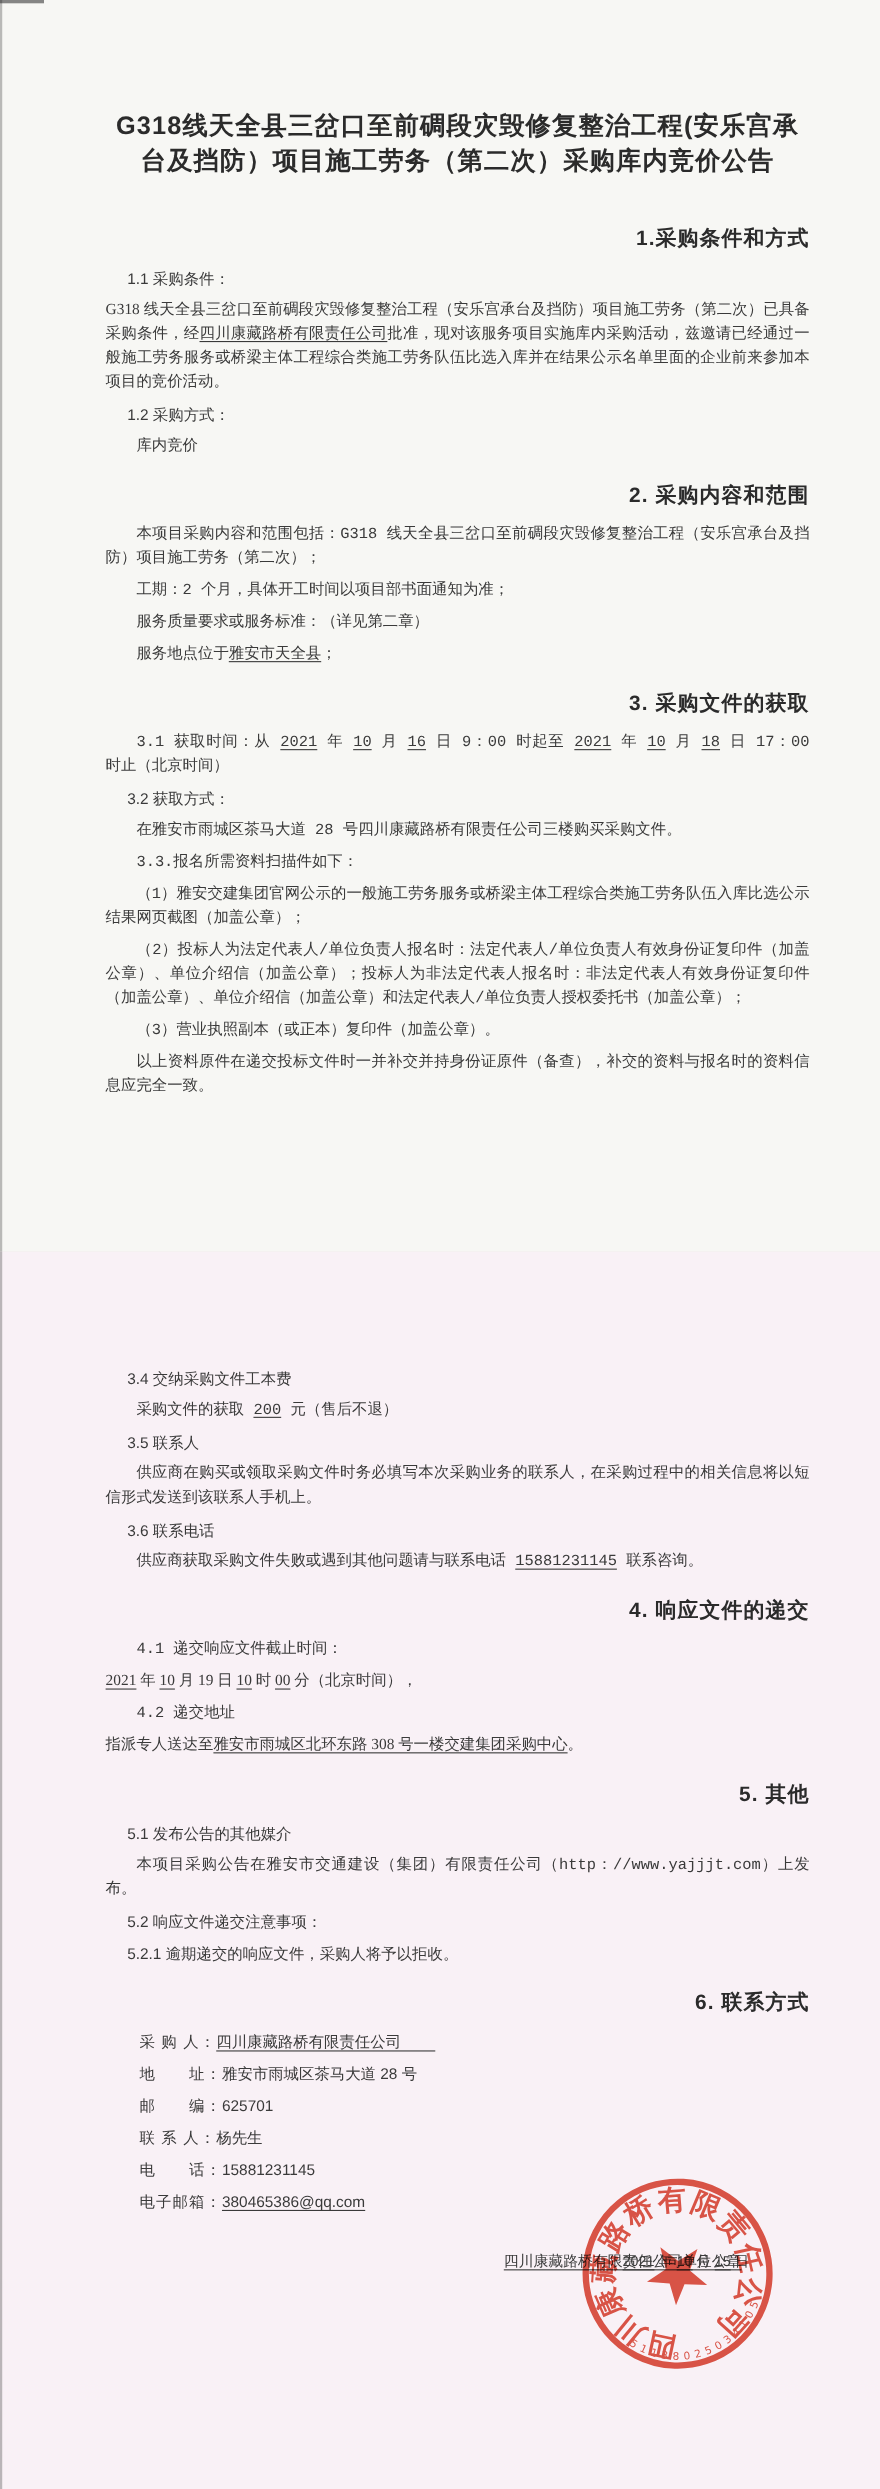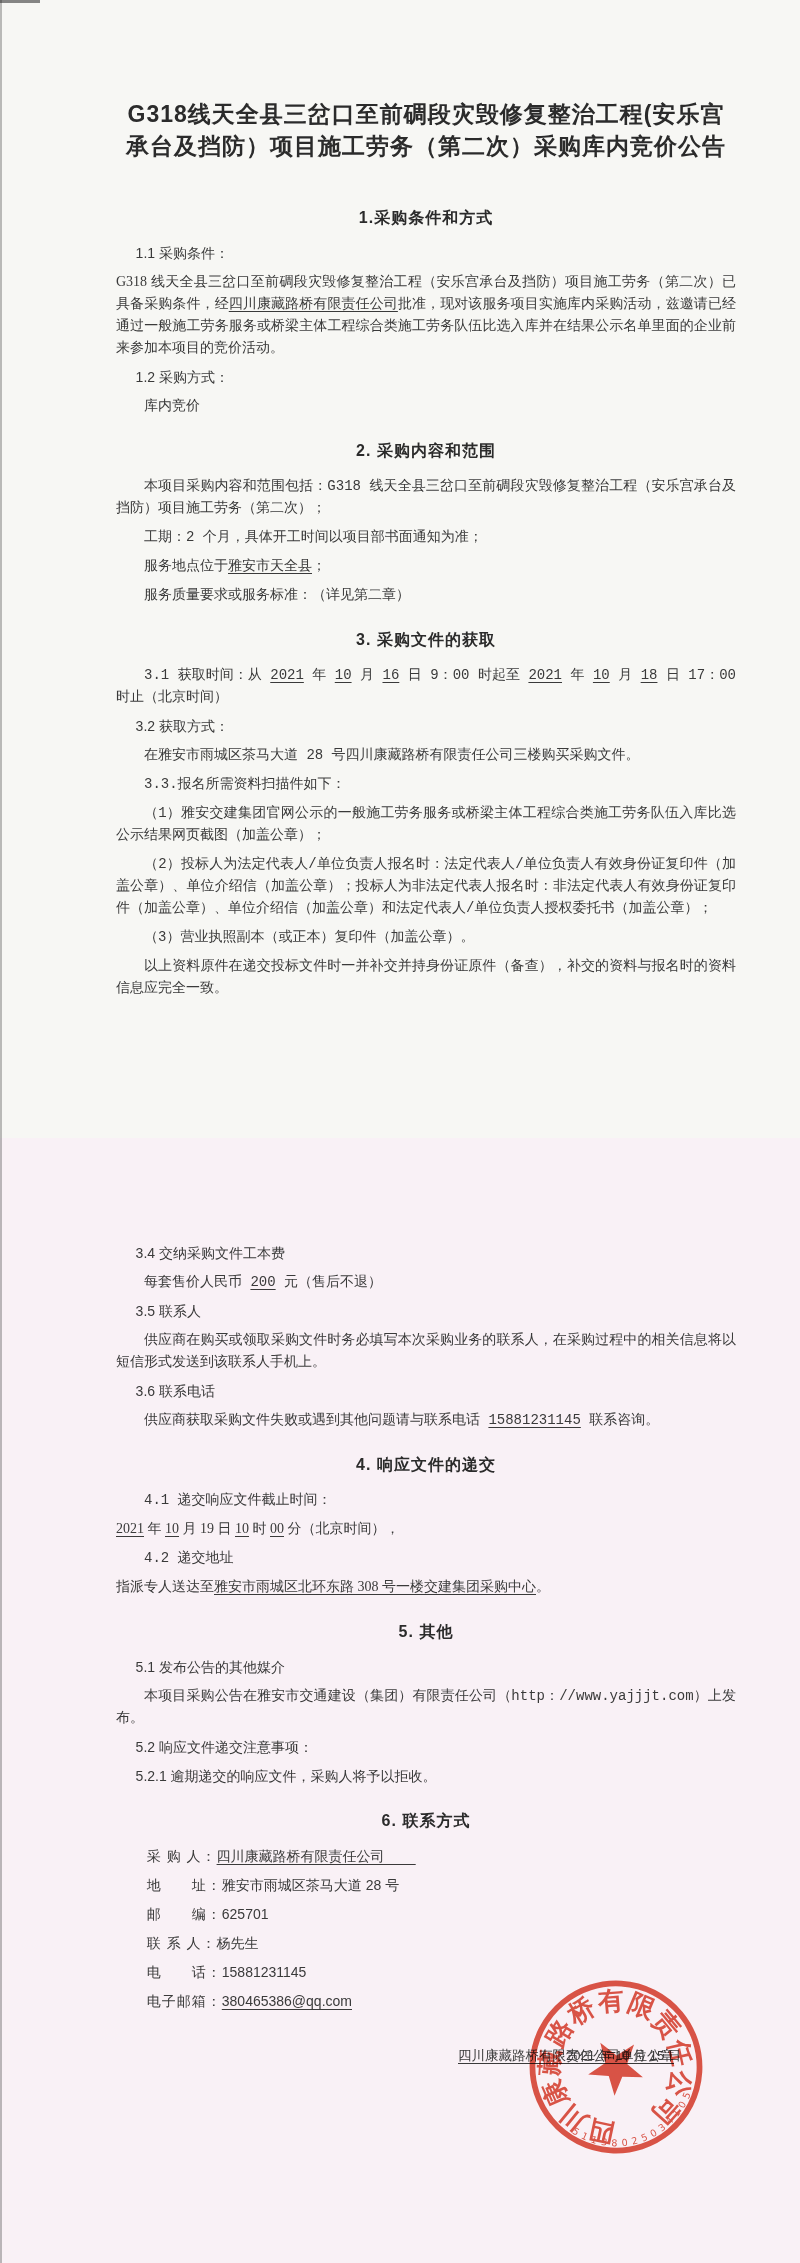--- a/index.html
+++ b/index.html
@@ -7,31 +7,31 @@
     width:800px;height:2263px;position:relative;background:#ffffff;
     font-family:"Liberation Sans","DejaVu Sans",sans-serif;
     color:#3a3a3a;overflow:hidden;
     -webkit-font-smoothing:antialiased;
   }
   .page{position:absolute;left:0;width:800px;}
   #page1{top:0;height:1138px;background:#f7f7f4;border-bottom:2px solid #e9e2e6;}
   #page2{top:1138px;height:1125px;background:#f9f1f6;}
   .edge{position:absolute;left:0;top:0;width:2px;height:100%;background:rgba(70,70,70,.35);}
   .corner-mark{position:absolute;left:0;top:0;width:40px;height:3px;background:rgba(40,40,40,.55);}
-  .content{position:relative;padding:98px 64px 0 96px;margin-left:20px;}
+  .content{position:relative;padding:98px 64px 0 96px;}
   #page2 .content{padding-top:104px;}
 
   .blk{font-size:14px;line-height:22px;margin:0 0 7px 0;text-align:justify;}
   .blk span{white-space:pre-wrap;}
   .title{
     font-size:23px;line-height:32px;font-weight:bold;color:#2b2b2b;
     text-align:center;letter-spacing:1px;margin:0 0 44px 0;padding:0 6px;
   }
-  .h1{font-size:16px;line-height:24px;font-weight:bold;color:#2b2b2b;
-      letter-spacing:1px;margin:22px 0 12px 0;text-align:center;}
+  .h1{font-size:19px;line-height:24px;font-weight:bold;color:#2b2b2b;
+      letter-spacing:1px;margin:22px 0 12px 0;text-align:right;}
   .title + .h1, .blk:first-child.h1{margin-top:0;}
   .sub{text-indent:1.4em;}
   .ind{text-indent:2em;font-family:Liberation Mono, monospace;}
   .p{text-indent:0;font-family:Liberation Serif, serif;}
   .kv{padding-left:2.2em;margin-bottom:7px;line-height:22px;}
   .kvl{letter-spacing:1px;}
   .u{text-decoration:underline;text-underline-offset:3px;text-decoration-thickness:1px;}
 
   
   #stamp-company{position:absolute;left:458px;top:908px;font-size:13.5px;line-height:20px;}
@@ -56,39 +56,39 @@
   <div class="content">
       <div class="blk title"><span>G318线天全县三岔口至前碉段灾毁修复整治工程(安乐宫承台及挡防）项目施工劳务（第二次）采购库内竞价公告</span></div>
       <div class="blk h1"><span>1.采购条件和方式</span></div>
       <div class="blk sub"><span>1.1 采购条件：</span></div>
       <div class="blk p"><span>G318 线天全县三岔口至前碉段灾毁修复整治工程（安乐宫承台及挡防）项目施工劳务（第二次）已具备采购条件，经</span><span class="u">四川康藏路桥有限责任公司</span><span>批准，现对该服务项目实施库内采购活动，兹邀请已经通过一般施工劳务服务或桥梁主体工程综合类施工劳务队伍比选入库并在结果公示名单里面的企业前来参加本项目的竞价活动。</span></div>
       <div class="blk sub"><span>1.2 采购方式：</span></div>
       <div class="blk ind"><span>库内竞价</span></div>
       <div class="blk h1"><span>2. 采购内容和范围</span></div>
       <div class="blk ind"><span>本项目采购内容和范围包括：G318 线天全县三岔口至前碉段灾毁修复整治工程（安乐宫承台及挡防）项目施工劳务（第二次）；</span></div>
       <div class="blk ind"><span>工期：2 个月，具体开工时间以项目部书面通知为准；</span></div>
+      <div class="blk ind"><span>服务质量要求或服务标准：（详见第二章）</span></div>
       <div class="blk ind"><span>服务地点位于</span><span class="u">雅安市天全县</span><span>；</span></div>
-      <div class="blk ind"><span>服务质量要求或服务标准：（详见第二章）</span></div>
       <div class="blk h1"><span>3. 采购文件的获取</span></div>
       <div class="blk ind"><span>3.1 获取时间：从 </span><span class="u">2021</span><span> 年 </span><span class="u">10</span><span> 月 </span><span class="u">16</span><span> 日 9：00 时起至 </span><span class="u">2021</span><span> 年 </span><span class="u">10</span><span> 月 </span><span class="u">18</span><span> 日 17：00 时止（北京时间）</span></div>
       <div class="blk sub"><span>3.2 获取方式：</span></div>
       <div class="blk ind"><span>在雅安市雨城区茶马大道 28 号四川康藏路桥有限责任公司三楼购买采购文件。</span></div>
       <div class="blk ind"><span>3.3.报名所需资料扫描件如下：</span></div>
       <div class="blk ind"><span>（1）雅安交建集团官网公示的一般施工劳务服务或桥梁主体工程综合类施工劳务队伍入库比选公示结果网页截图（加盖公章）；</span></div>
       <div class="blk ind"><span>（2）投标人为法定代表人/单位负责人报名时：法定代表人/单位负责人有效身份证复印件（加盖公章）、单位介绍信（加盖公章）；投标人为非法定代表人报名时：非法定代表人有效身份证复印件（加盖公章）、单位介绍信（加盖公章）和法定代表人/单位负责人授权委托书（加盖公章）；</span></div>
       <div class="blk ind"><span>（3）营业执照副本（或正本）复印件（加盖公章）。</span></div>
       <div class="blk ind"><span>以上资料原件在递交投标文件时一并补交并持身份证原件（备查），补交的资料与报名时的资料信息应完全一致。</span></div>
     </div>
 </div>
 
 <div class="page" id="page2">
   <div class="edge"></div>
   <div class="content">
       <div class="blk sub"><span>3.4 交纳采购文件工本费</span></div>
-      <div class="blk ind"><span>每套售价人民币 </span><span class="u">200</span><span> 元（售后不退）</span></div>
+      <div class="blk ind"><span>采购文件的获取 </span><span class="u">200</span><span> 元（售后不退）</span></div>
       <div class="blk sub"><span>3.5 联系人</span></div>
       <div class="blk ind"><span>供应商在购买或领取采购文件时务必填写本次采购业务的联系人，在采购过程中的相关信息将以短信形式发送到该联系人手机上。</span></div>
       <div class="blk sub"><span>3.6 联系电话</span></div>
       <div class="blk ind"><span>供应商获取采购文件失败或遇到其他问题请与联系电话 </span><span class="u">15881231145</span><span> 联系咨询。</span></div>
       <div class="blk h1"><span>4. 响应文件的递交</span></div>
       <div class="blk ind"><span>4.1 递交响应文件截止时间：</span></div>
       <div class="blk p"><span class="u">2021</span><span> 年 </span><span class="u">10</span><span> 月 19 日 </span><span class="u">10</span><span> 时 </span><span class="u">00</span><span> 分（北京时间），</span></div>
       <div class="blk ind"><span>4.2 递交地址</span></div>
       <div class="blk p"><span>指派专人送达至</span><span class="u">雅安市雨城区北环东路 308 号一楼交建集团采购中心</span><span>。</span></div>
       <div class="blk h1"><span>5. 其他</span></div>

